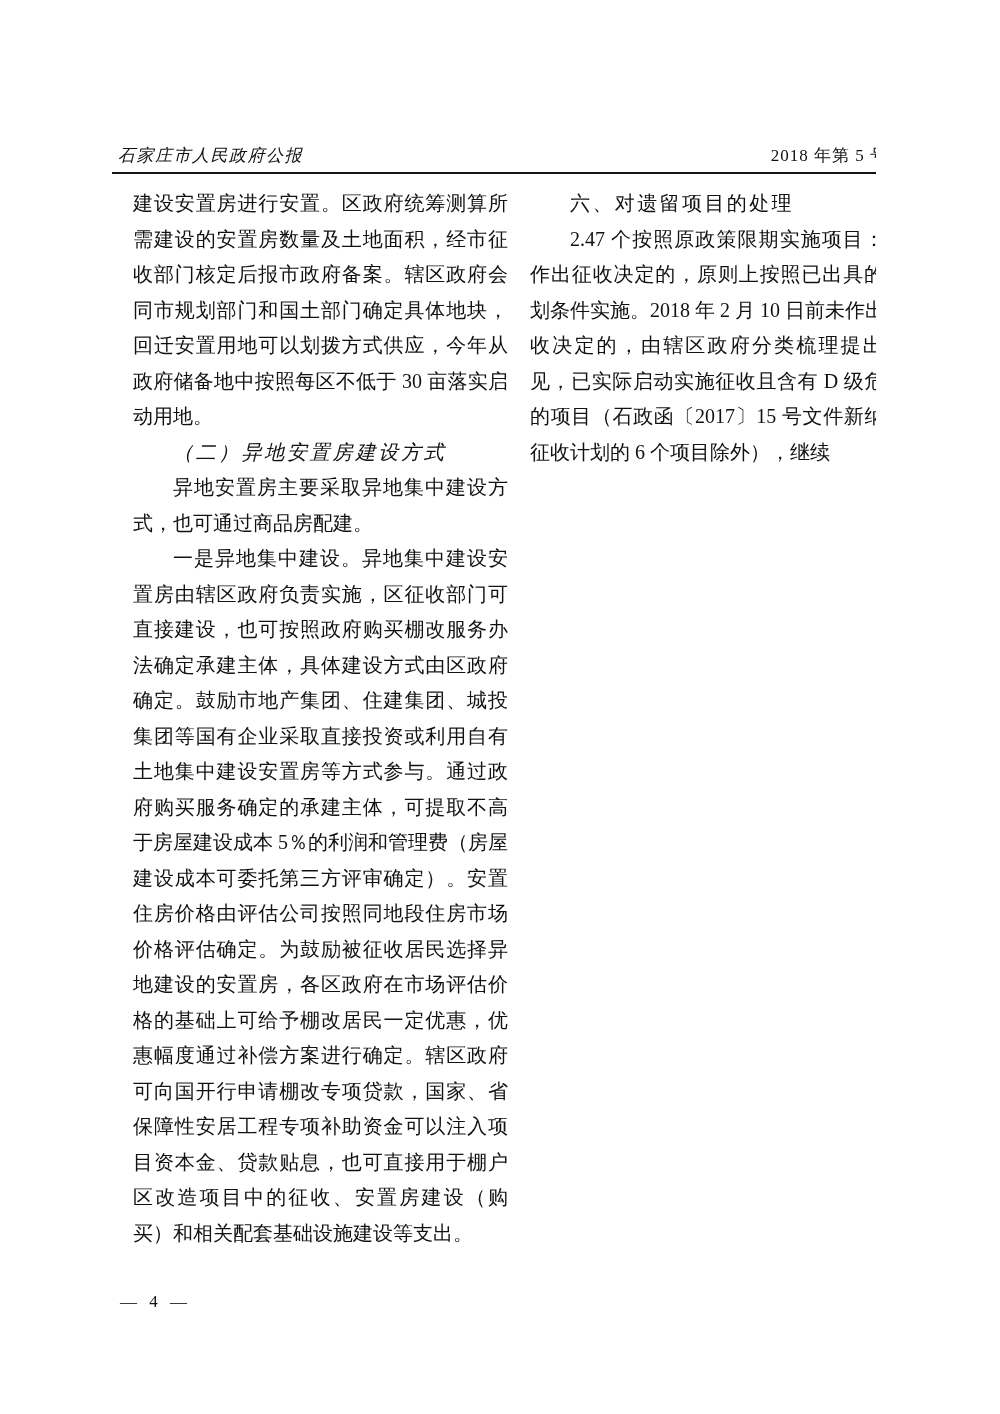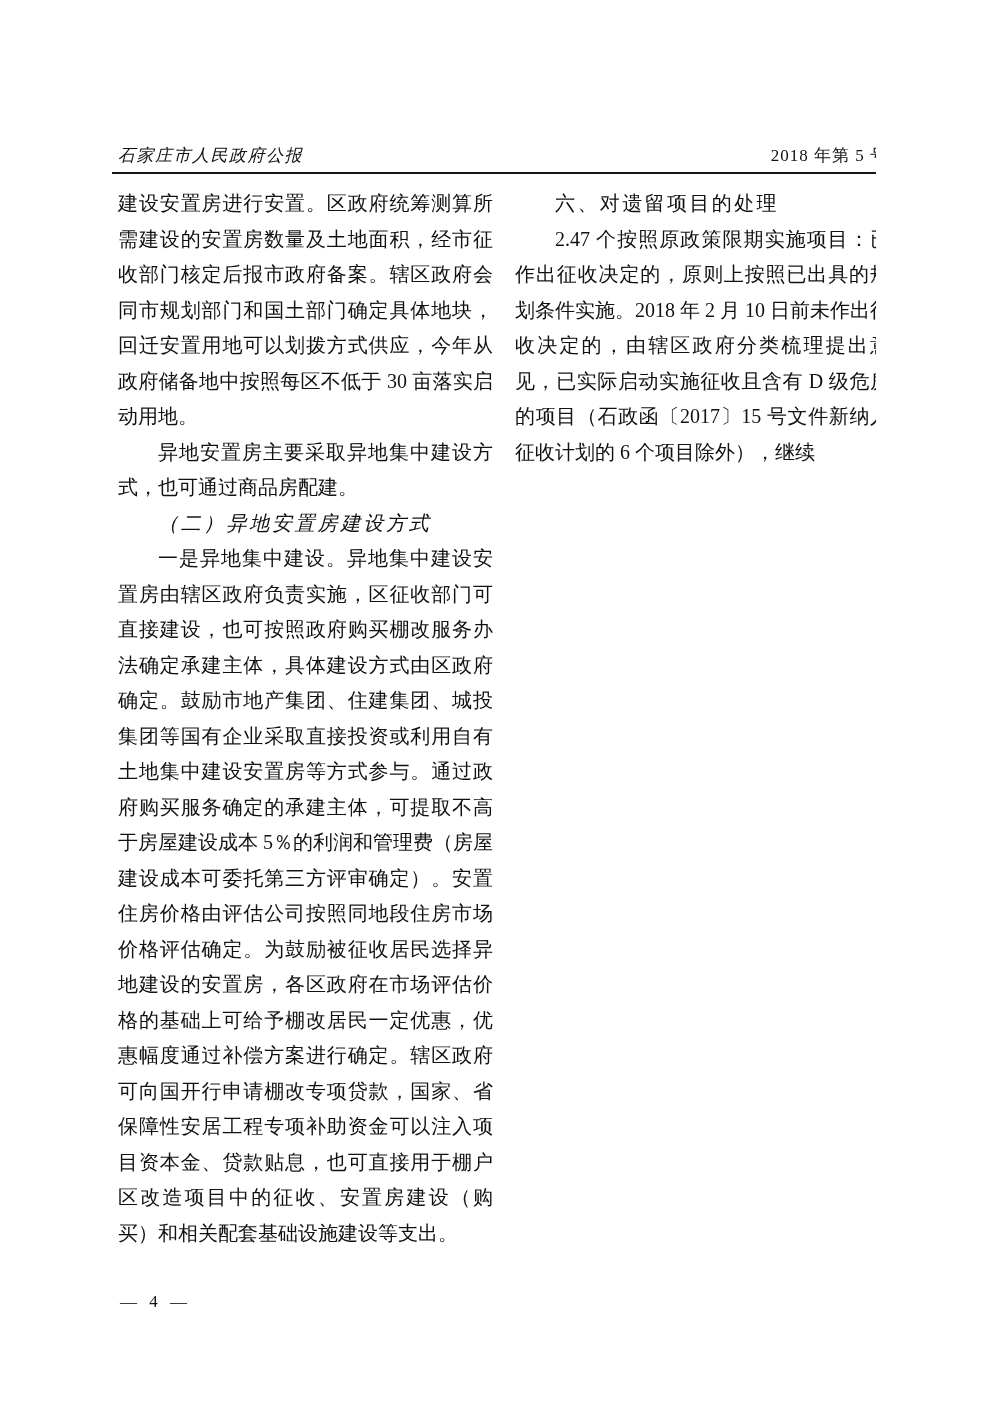--- a/index.html
+++ b/index.html
@@ -42,21 +42,21 @@
     top: 136px;
     left: 112px;
     width: 777px;
     height: 0;
     border-top: 2.5px solid #151515;
   }
   
   .columns {
     position: absolute;
     top: 150px;
-    left: 118px;
+    left: 133px;
     width: 772px;
     display: flex;
     gap: 22px;
   }
   .col {
     width: 375px;
     flex: 0 0 375px;
   }
   .col p {
     margin: 0;
@@ -96,22 +96,22 @@
     <span class="pub-title">石家庄市人民政府公报</span>
     <span class="issue-no">2018 年第 5 号</span>
   </div>
 
   <div class="head-rule"></div>
 
   <div class="columns">
 
     <div class="col">
       <p>建设安置房进行安置。区政府统筹测算所需建设的安置房数量及土地面积，经市征收部门核定后报市政府备案。辖区政府会同市规划部门和国土部门确定具体地块，回迁安置用地可以划拨方式供应，今年从政府储备地中按照每区不低于 30 亩落实启动用地。</p>
+      <p class="indent heading-kai">（二）异地安置房建设方式</p>
       <p class="indent">异地安置房主要采取异地集中建设方式，也可通过商品房配建。</p>
-      <p class="indent heading-kai">（二）异地安置房建设方式</p>
       <p class="indent">一是异地集中建设。异地集中建设安置房由辖区政府负责实施，区征收部门可直接建设，也可按照政府购买棚改服务办法确定承建主体，具体建设方式由区政府确定。鼓励市地产集团、住建集团、城投集团等国有企业采取直接投资或利用自有土地集中建设安置房等方式参与。通过政府购买服务确定的承建主体，可提取不高于房屋建设成本 5％的利润和管理费（房屋建设成本可委托第三方评审确定）。安置住房价格由评估公司按照同地段住房市场价格评估确定。为鼓励被征收居民选择异地建设的安置房，各区政府在市场评估价格的基础上可给予棚改居民一定优惠，优惠幅度通过补偿方案进行确定。辖区政府可向国开行申请棚改专项贷款，国家、省保障性安居工程专项补助资金可以注入项目资本金、贷款贴息，也可直接用于棚户区改造项目中的征收、安置房建设（购买）和相关配套基础设施建设等支出。</p>
     </div>
 
     <div class="col">
       <p class="indent heading-bold">六、对遗留项目的处理</p>
       <p class="indent">2.47 个按照原政策限期实施项目：已作出征收决定的，原则上按照已出具的规划条件实施。2018 年 2 月 10 日前未作出征收决定的，由辖区政府分类梳理提出意见，已实际启动实施征收且含有 D 级危房的项目（石政函〔2017〕15 号文件新纳入征收计划的 6 个项目除外），继续</p>
     </div>
 
   </div>
 

